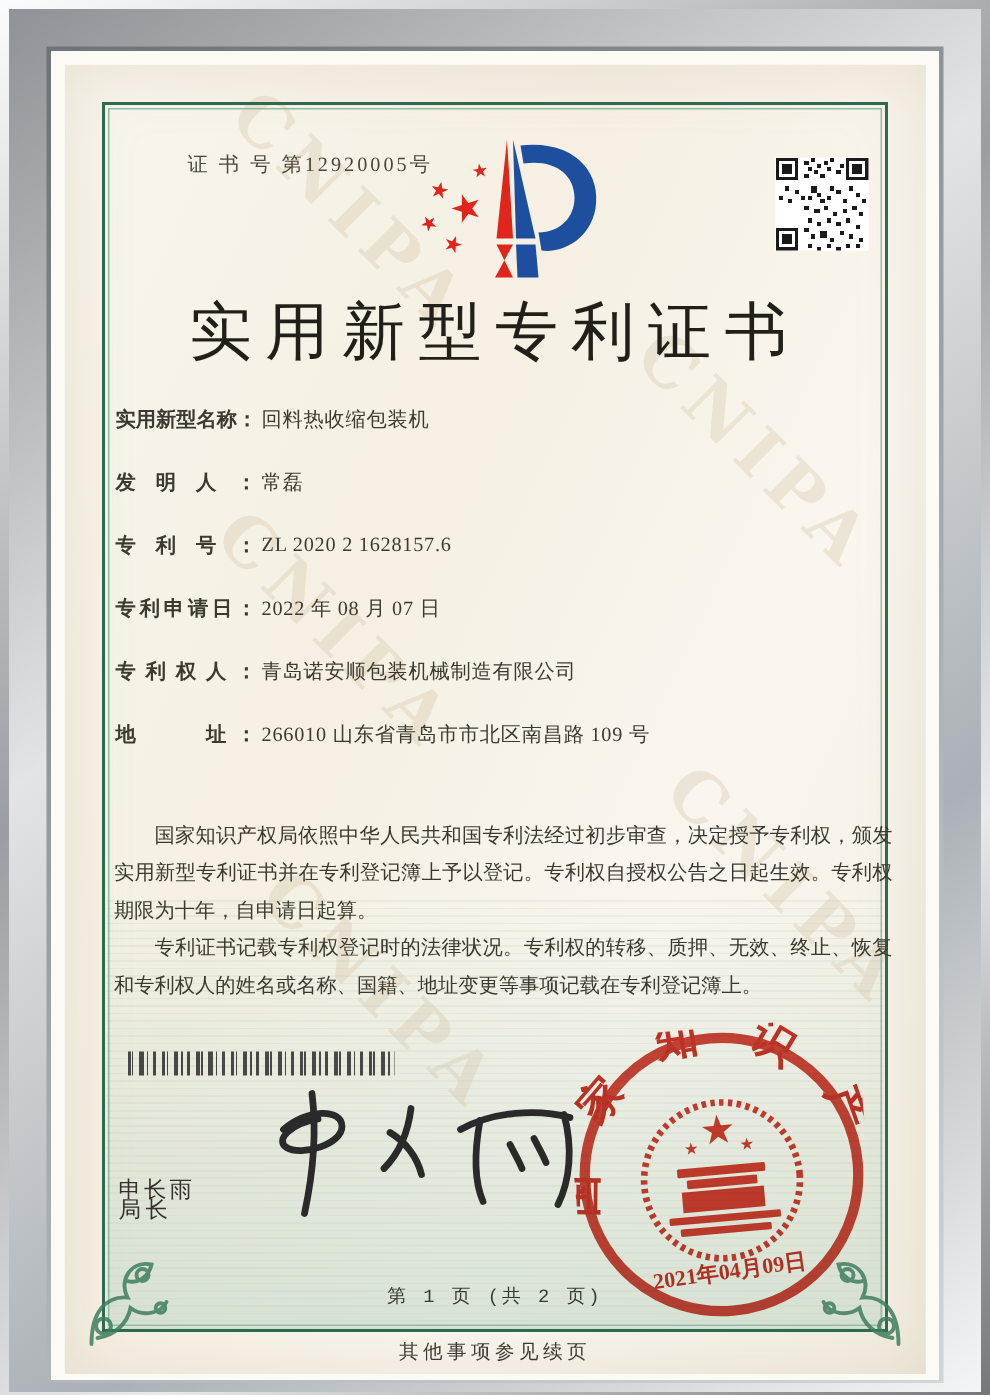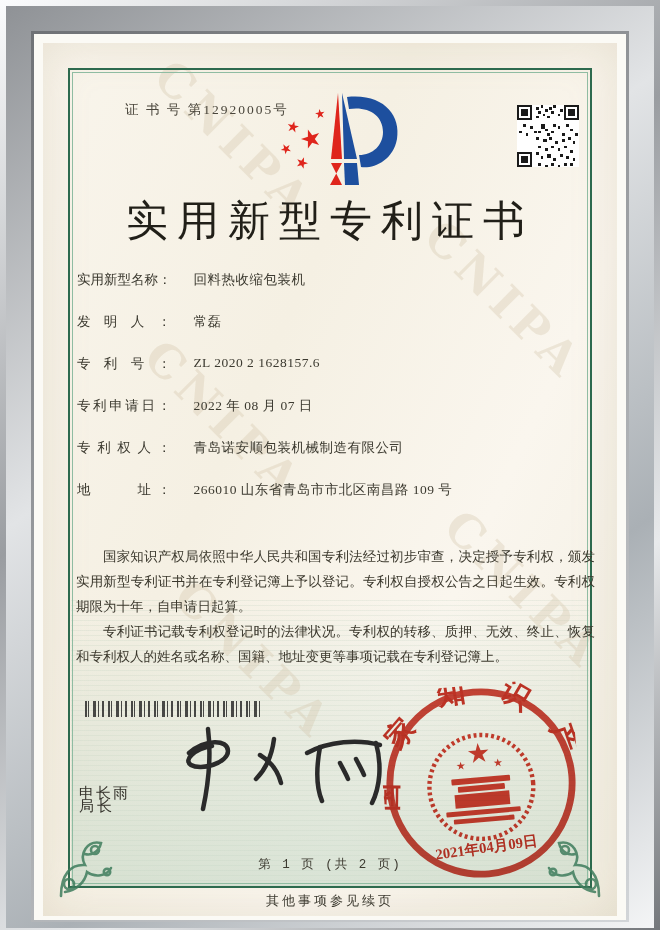--- a/index.html
+++ b/index.html
@@ -36,22 +36,22 @@
   .cert-no { position:absolute; left:34px; top:58px; font-size:13.5px; color:#4a463c; letter-spacing:2px;margin-left:48px; }
 
   .logo { position:absolute; left:228px; top:44px; width:140px; height:106px; }
   .qr { position:absolute; left:474px; top:62px; width:62px; height:62px; background:#fff; }
 
   .title { position:absolute; top:150px; width:100%; text-align:center;
         font-size:42px; font-weight:normal; letter-spacing:9px; color:#211f18; }
 
   .frow { position:absolute; left:34px; right:30px; font-size:13.5px; color:#3c3a30; white-space:nowrap; }
   .f-label { display:inline-block; width:94px; text-align:justify; text-align-last:justify;
-        -moz-text-align-last:justify; vertical-align:top; }
-  .f-val { margin-left:19px; letter-spacing:.5px; }
+        -moz-text-align-last:justify; vertical-align:top;font-weight:bold; }
+  .f-val { margin-left:0; letter-spacing:.5px; }
 
   .paras { position:absolute; left:33px; right:22px; top:502px; font-size:13.5px;
         line-height:1.85; color:#3b382d; text-align:justify; }
   .paras p { text-indent:2em; margin:0; }
 
   .barcode { position:absolute; left:42px; top:658px; width:178px; height:16px; opacity:.82;
         background:
           repeating-linear-gradient(90deg,#242424 0 2px,transparent 2px 3px,#242424 3px 4px,
             transparent 4px 8px,#242424 8px 11px,transparent 11px 13px,#242424 13px 14px,
             transparent 14px 17px,#242424 17px 19px,transparent 19px 23px); }

